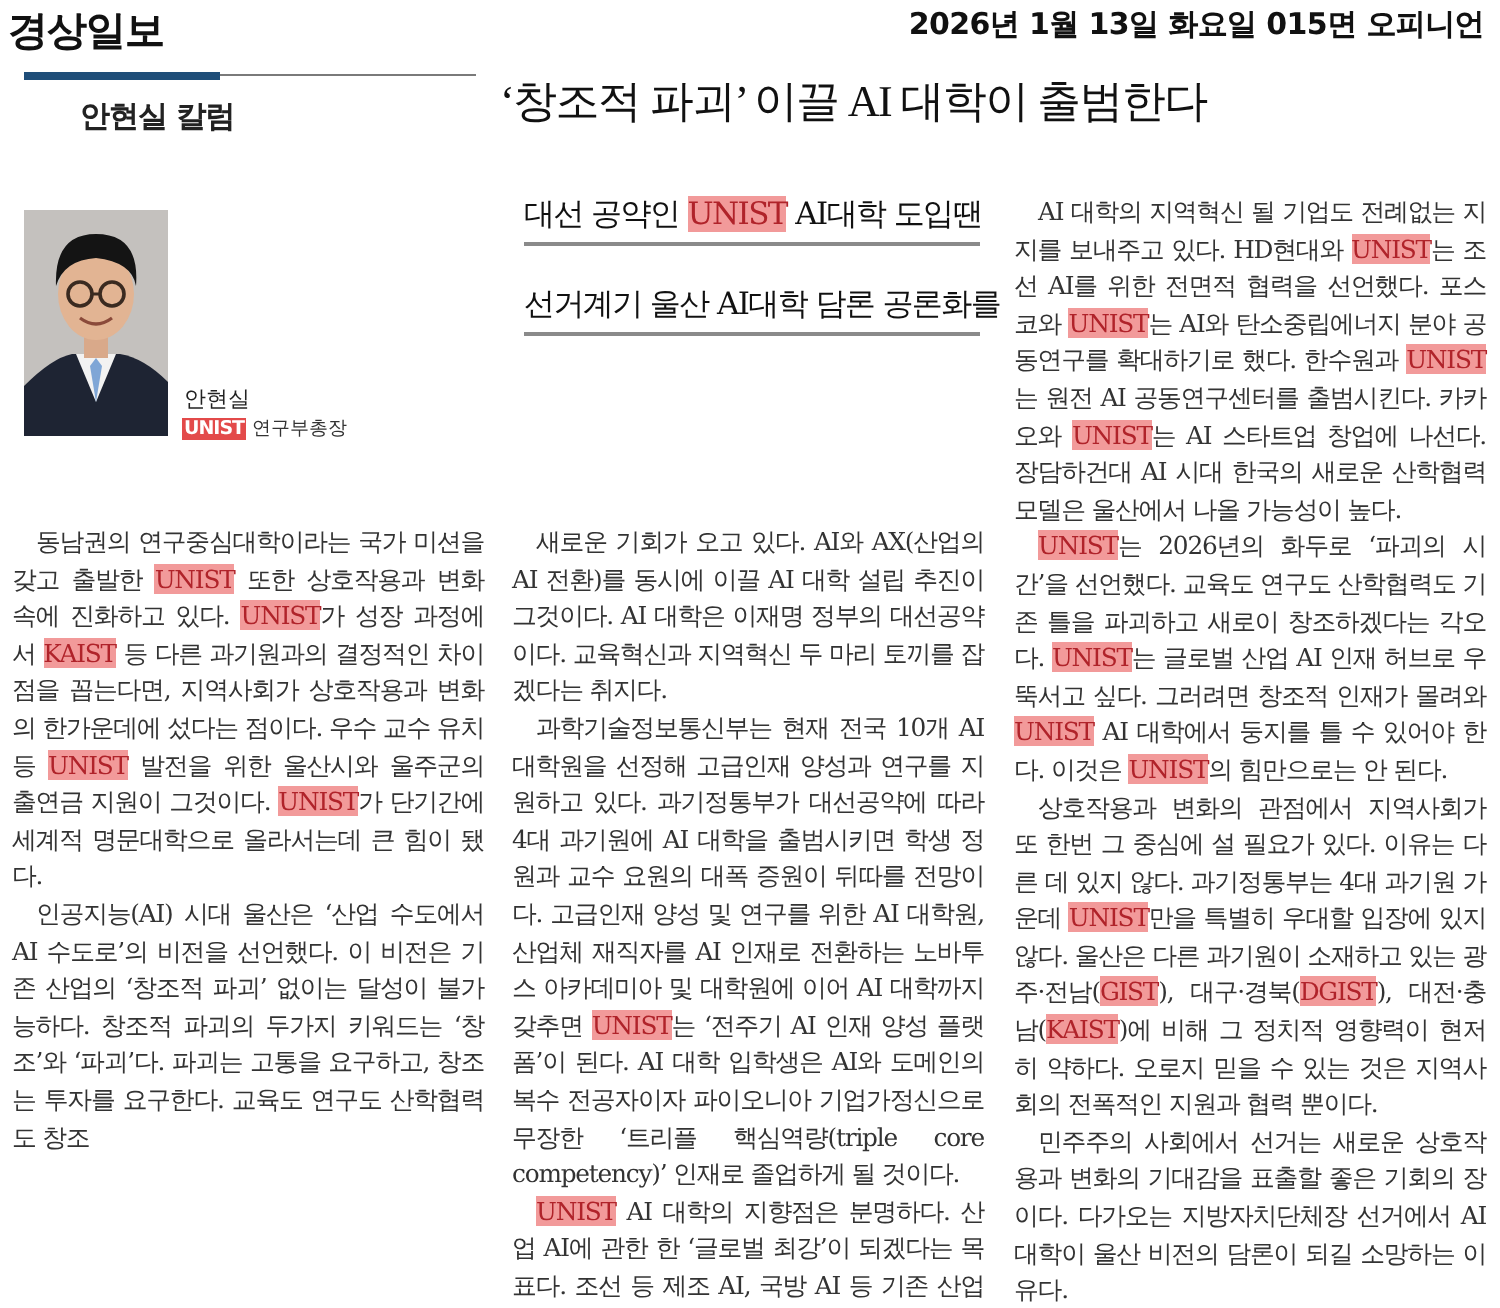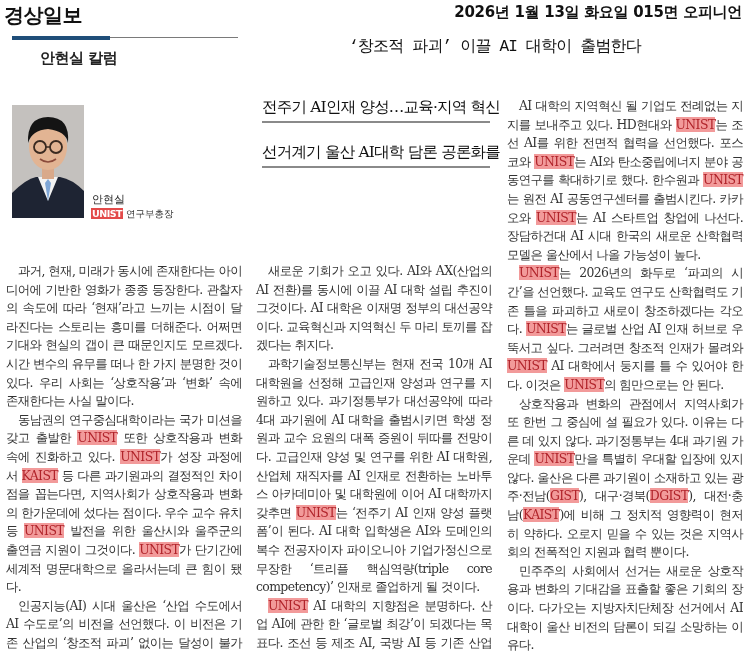--- a/index.html
+++ b/index.html
@@ -3,21 +3,21 @@
 <meta charset="utf-8">
 <style>
   html, body { margin:0; padding:0; background:#ffffff; }
   body { width:750px; height:654px; position:relative; overflow:hidden; color:#2a2a2a; }
   .abs { position:absolute; }
   .masthead { left:4px; top:2px; font-family:"DejaVu Sans", sans-serif; font-weight:bold; font-size:20px; letter-spacing:-0.5px; color:#111; }
   .dateline { right:8px; top:3px; font-family:"DejaVu Sans", sans-serif; font-weight:bold; font-size:15px; letter-spacing:-0.3px; color:#111; }
   .rule-thin { left:12px; top:37px; width:226px; height:1px; background:#7a7a7a; }
   .rule-thick { left:12px; top:36px; width:98px; height:4px; background:#1f4e79; }
   .column-label { left:22px; top:49px; font-family:"DejaVu Sans", sans-serif; font-weight:bold; font-size:15px; color:#222; letter-spacing:-0.5px;margin-left:18px; }
-  .headline { left:250px; width:490px; top:36px; text-align:center; font-family:Liberation Mono, monospace; font-size:16px; color:#111; letter-spacing:-0.8px; }
+  .headline { left:250px; width:490px; top:36px; text-align:left; font-family:Liberation Serif, serif; font-size:22px; color:#111; letter-spacing:-0.8px; }
   .photo { left:12px; top:105px; width:72px; height:113px; background:linear-gradient(#c9c6c3, #b5b2ae); overflow:hidden; }
   .photo svg { display:block; }
   .author-name { left:92px; top:192px; font-family:"DejaVu Sans", sans-serif; font-size:11px; color:#222; }
   .author-title { left:91px; top:208px; font-family:"DejaVu Sans", sans-serif; font-size:9.5px; color:#333; white-space:nowrap; }
   .author-title .org { background:#e34a4a; color:#fff; padding:0 1px; margin-right:3px; font-weight:bold; letter-spacing:-0.5px; }
   .subheads { left:262px; top:97px; width:228px; }
   .subhead { font-family:"DejaVu Serif", serif; font-size:15.5px; color:#111; letter-spacing:-0.8px; border-bottom:2px solid #8a8a8a; padding-bottom:4px; margin-bottom:19px; white-space:nowrap; height:20px; line-height:20px; }
   .hl { background:#f29a9a; color:#b0232a; }
   .col { position:absolute; width:236px; font-family:"DejaVu Serif", serif; font-size:12.4px; line-height:18.6px; color:#333; letter-spacing:-0.6px; text-align:justify; }
   .col p { margin:0; text-indent:12px; }
@@ -52,26 +52,25 @@
     <line x1="34" y1="42" x2="38" y2="42" stroke="#3a2a20" stroke-width="1.5"></line>
     <path d="M28 54 Q36 60 44 54" fill="none" stroke="#8a4a3a" stroke-width="1.6"></path>
   </svg>
 </div>
 <div class="abs author-name">안현실</div>
 <div class="abs author-title">
   <span class="org">UNIST</span><span>연구부총장</span>
 </div>
 
 <div class="abs subheads">
-  <div class="subhead"><span>전주기 AI인재 양성…교육·지역 혁신</span></div>
+  <div class="subhead"><span>대선 공약인 </span><span class="hl">UNIST</span><span> AI대학 도입땐</span></div>
   <div class="subhead"><span>선거계기 울산 AI대학 담론 공론화를</span></div>
 </div>
 
 <div class="col c1">
-  <p>과거, 현재, 미래가 동시에 존재한다는 아이디어에 기반한 영화가 종종 등장한다. 관찰자의 속도에 따라 ‘현재’라고 느끼는 시점이 달라진다는 스토리는 흥미를 더해준다. 어쩌면 기대와 현실의 갭이 큰 때문인지도 모르겠다. 시간 변수의 유무를 떠나 한 가지 분명한 것이 있다. 우리 사회는 ‘상호작용’과 ‘변화’ 속에 존재한다는 사실 말이다.</p>
   <p><span>동남권의 연구중심대학이라는 국가 미션을 갖고 출발한 </span><span class="hl">UNIST</span><span> 또한 상호작용과 변화 속에 진화하고 있다. </span><span class="hl">UNIST</span><span>가 성장 과정에서 </span><span class="hl">KAIST</span><span> 등 다른 과기원과의 결정적인 차이점을 꼽는다면, 지역사회가 상호작용과 변화의 한가운데에 섰다는 점이다. 우수 교수 유치 등 </span><span class="hl">UNIST</span><span> 발전을 위한 울산시와 울주군의 출연금 지원이 그것이다. </span><span class="hl">UNIST</span><span>가 단기간에 세계적 명문대학으로 올라서는데 큰 힘이 됐다.</span></p>
   <p>인공지능(AI) 시대 울산은 ‘산업 수도에서 AI 수도로’의 비전을 선언했다. 이 비전은 기존 산업의 ‘창조적 파괴’ 없이는 달성이 불가능하다. 창조적 파괴의 두가지 키워드는 ‘창조’와 ‘파괴’다. 파괴는 고통을 요구하고, 창조는 투자를 요구한다. 교육도 연구도 산학협력도 창조</p>
 </div>
 
 <div class="col c2">
   <p>새로운 기회가 오고 있다. AI와 AX(산업의 AI 전환)를 동시에 이끌 AI 대학 설립 추진이 그것이다. AI 대학은 이재명 정부의 대선공약이다. 교육혁신과 지역혁신 두 마리 토끼를 잡겠다는 취지다.</p>
   <p><span>과학기술정보통신부는 현재 전국 10개 AI 대학원을 선정해 고급인재 양성과 연구를 지원하고 있다. 과기정통부가 대선공약에 따라 4대 과기원에 AI 대학을 출범시키면 학생 정원과 교수 요원의 대폭 증원이 뒤따를 전망이다. 고급인재 양성 및 연구를 위한 AI 대학원, 산업체 재직자를 AI 인재로 전환하는 노바투스 아카데미아 및 대학원에 이어 AI 대학까지 갖추면 </span><span class="hl">UNIST</span><span>는 ‘전주기 AI 인재 양성 플랫폼’이 된다. AI 대학 입학생은 AI와 도메인의 복수 전공자이자 파이오니아 기업가정신으로 무장한 ‘트리플 핵심역량(triple core competency)’ 인재로 졸업하게 될 것이다.</span></p>
   <p><span class="hl">UNIST</span><span> AI 대학의 지향점은 분명하다. 산업 AI에 관한 한 ‘글로벌 최강’이 되겠다는 목표다. 조선 등 제조 AI, 국방 AI 등 기존 산업의 A</span></p>
 </div>
 

